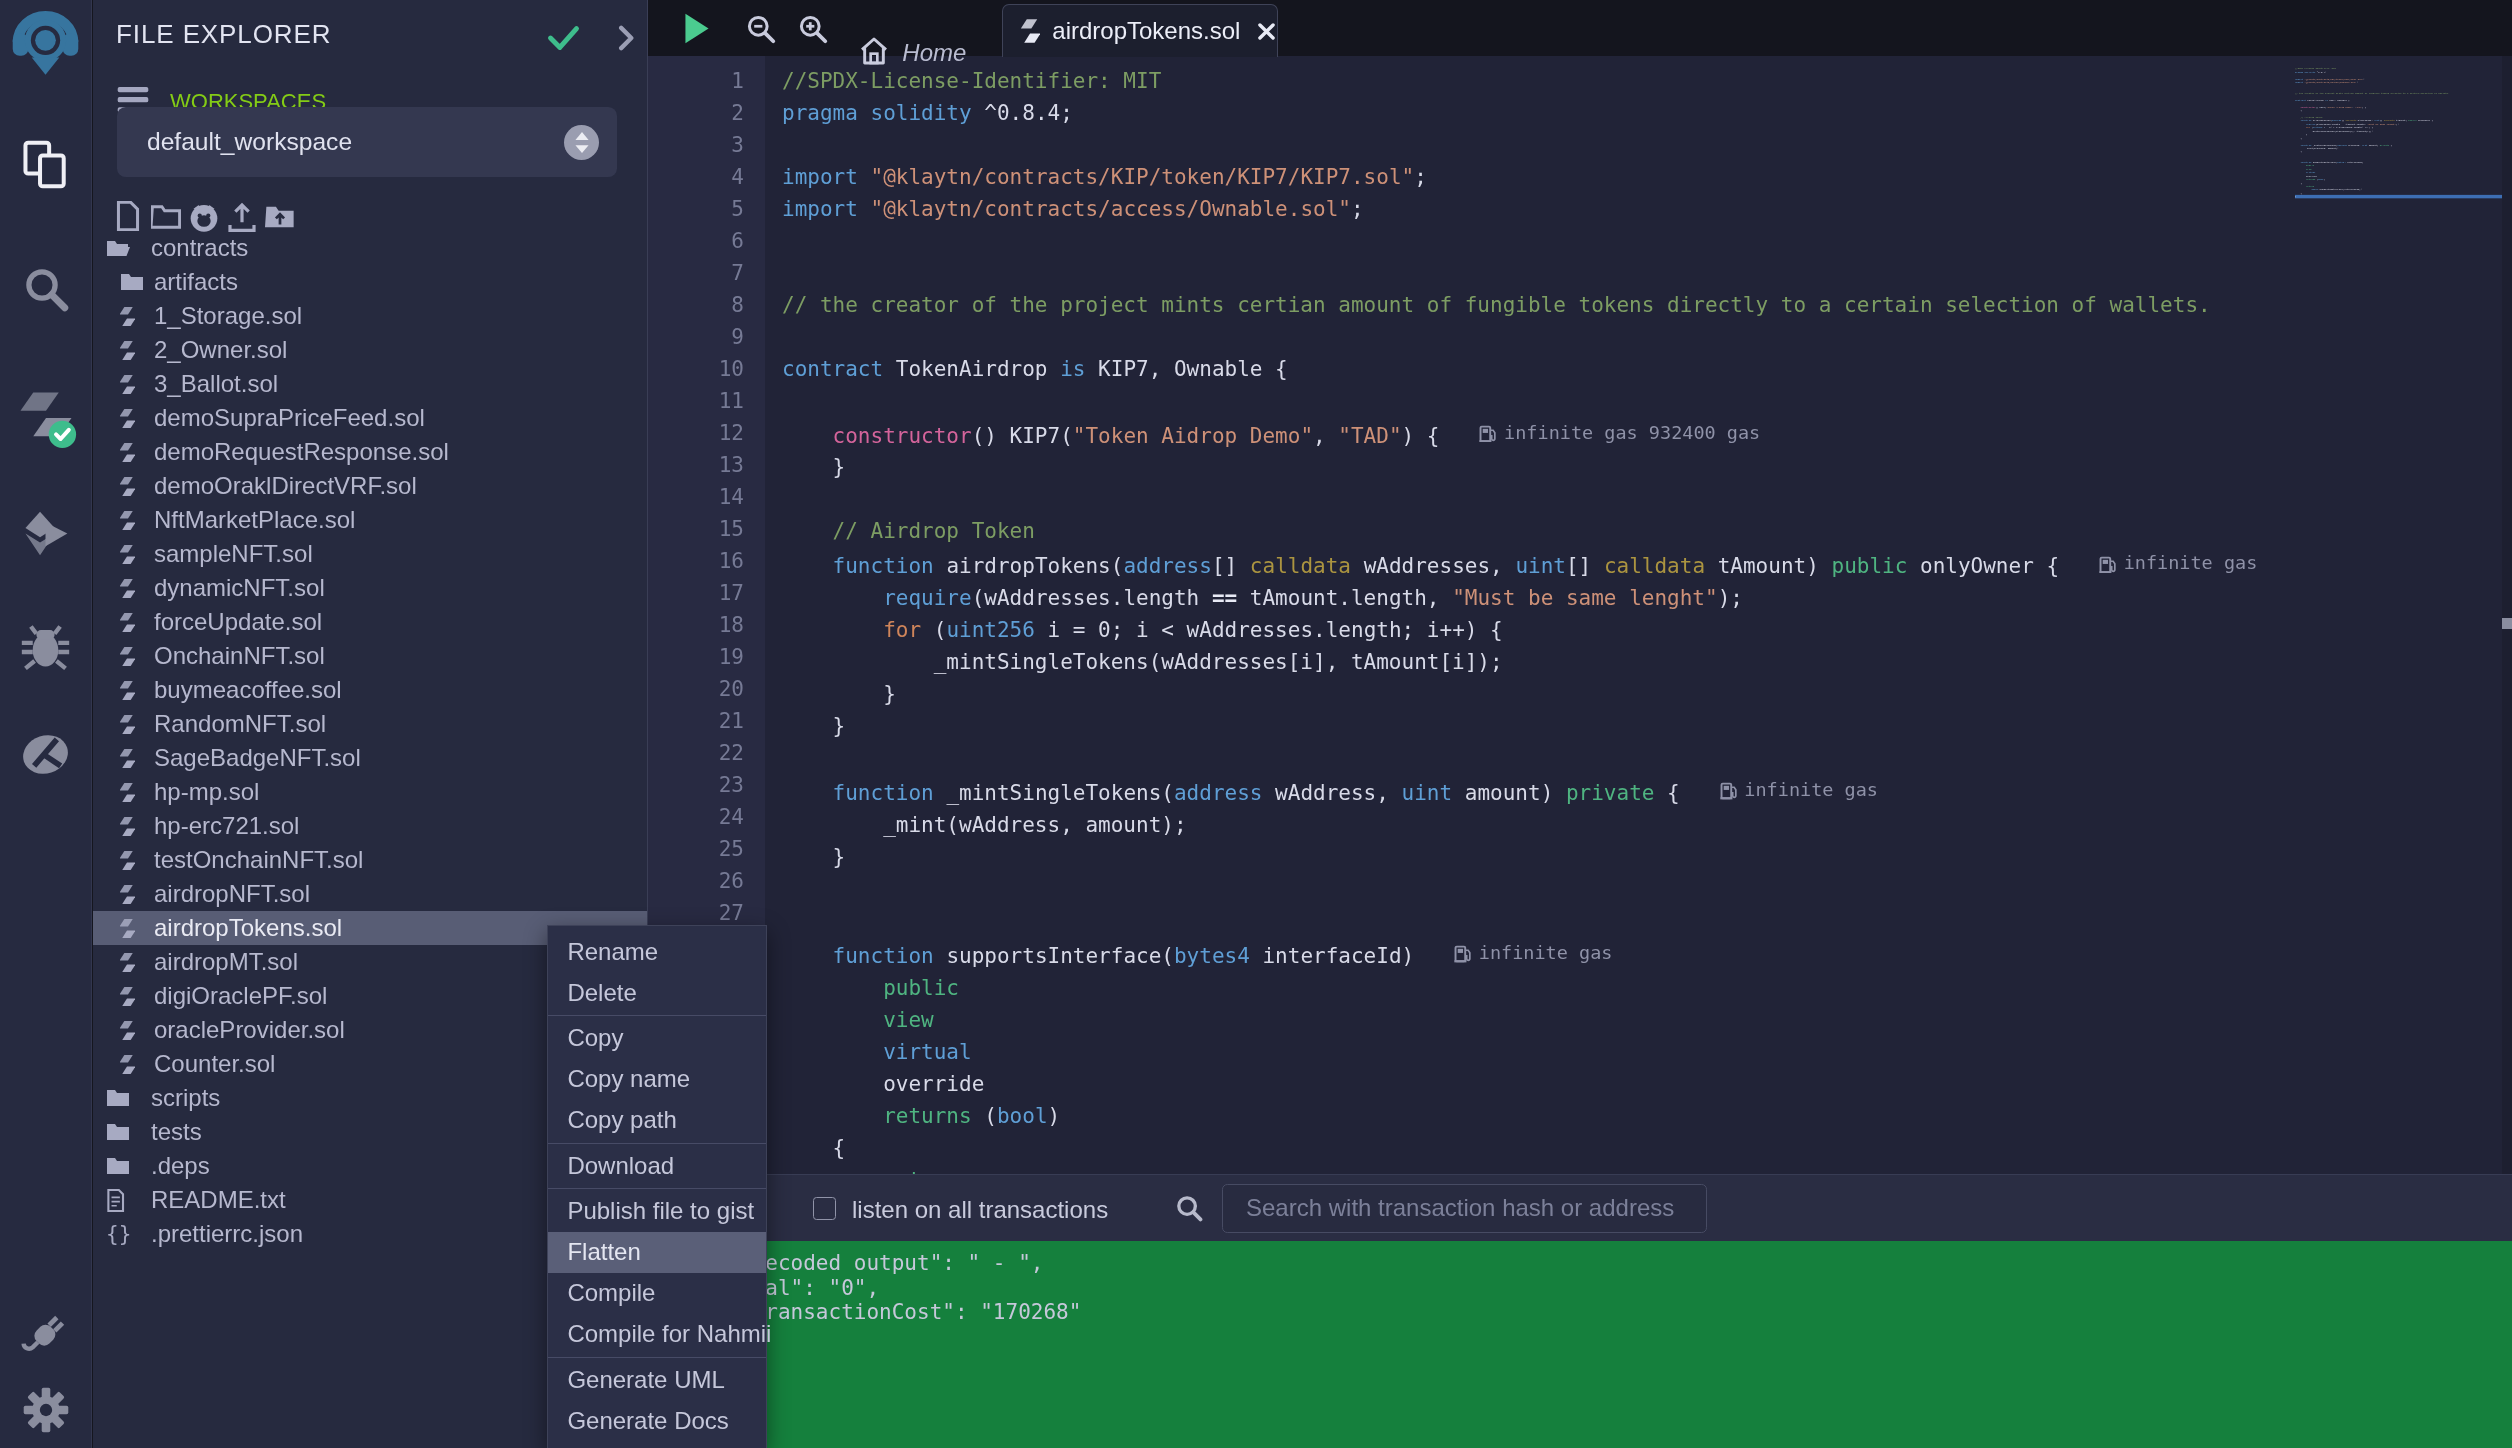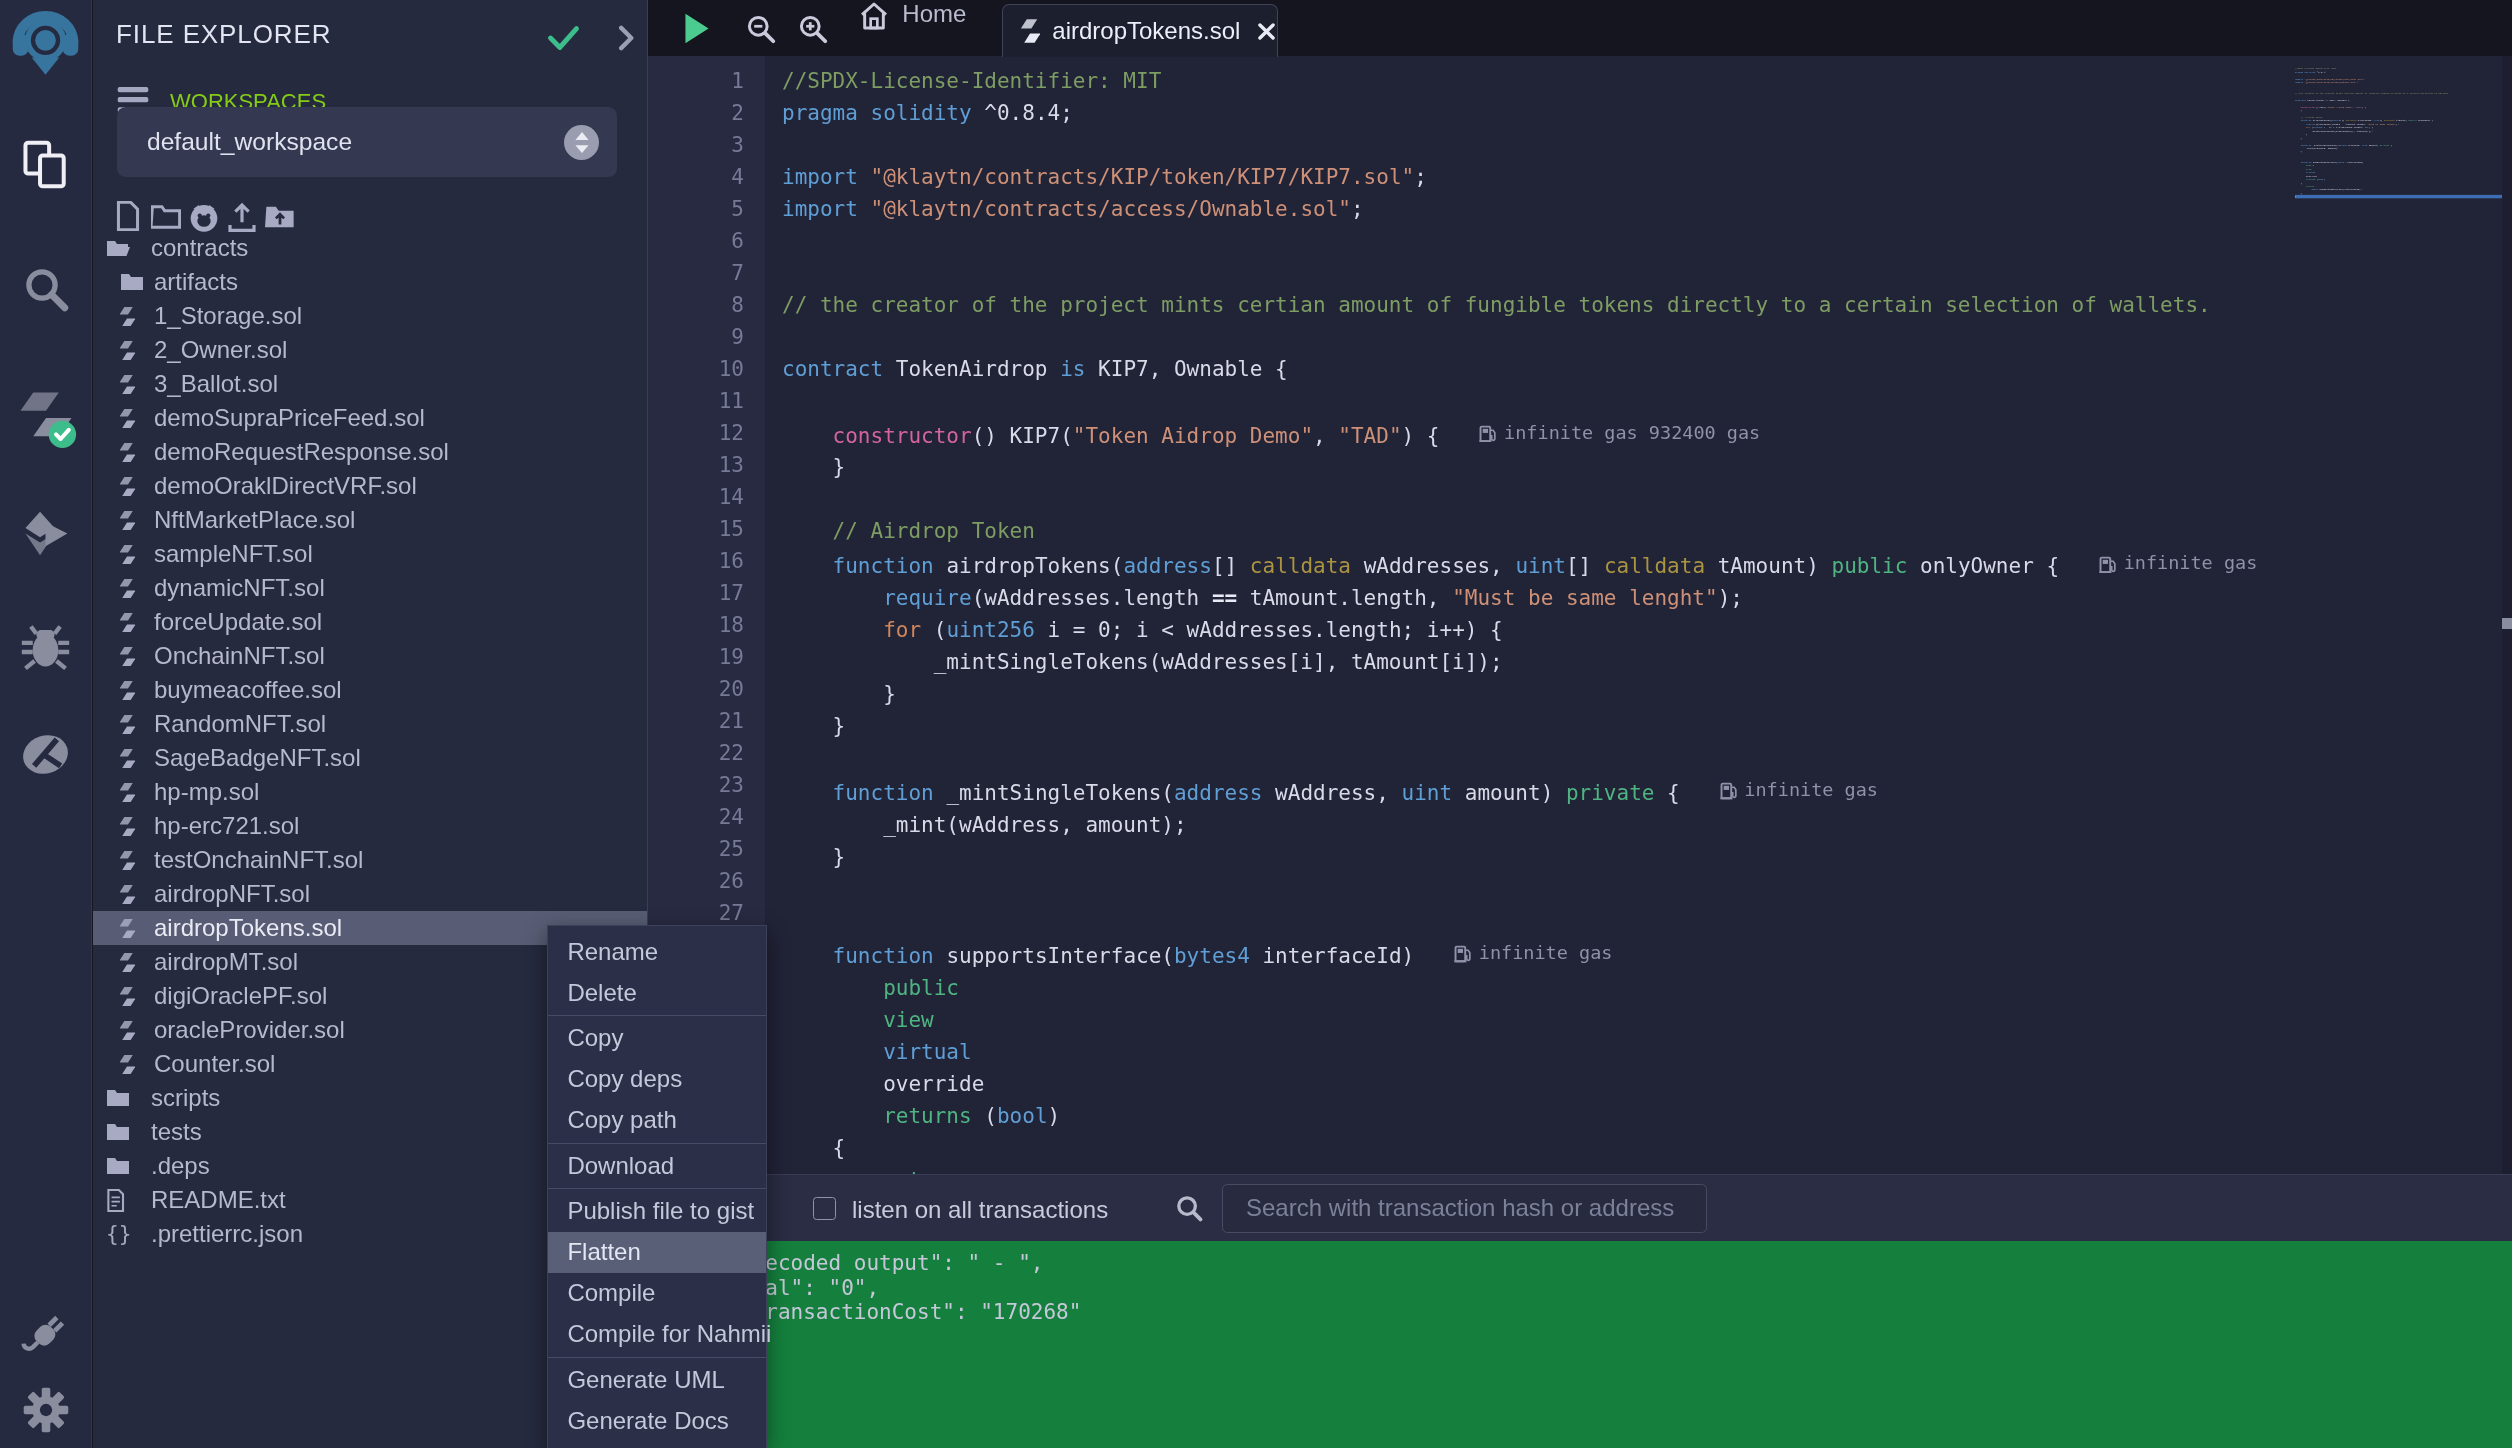--- a/index.html
+++ b/index.html
@@ -39,21 +39,21 @@
                 box-shadow:0 7px 21px rgba(0,0,0,.45);z-index:50;padding-top:5.3px;box-sizing:border-box;}
   .cm-item{height:41px;display:flex;align-items:center;padding-left:19.4px;font-size:24px;color:#C5C7DA;cursor:pointer;white-space:nowrap;}
   .cm-item.hl{background:var(--menu-highlight);color:#E4E6F1;}
   .cm-div{height:0.9px;background:#474B66;margin:1.8px 0;}
 
   
   #tabbar{left:647px;top:0;width:1865px;height:56px;background:#14151E;z-index:5;}
   #btn-run{position:absolute;left:35px;top:12.3px;cursor:pointer;}
   #btn-zoomout{position:absolute;left:99px;top:14px;cursor:pointer;}
   #btn-zoomin{position:absolute;left:151px;top:14px;cursor:pointer;}
-  #tab-home{position:absolute;left:211px;top:0;height:67px;display:flex;align-items:flex-start;gap:12.3px;cursor:pointer;}
+  #tab-home{position:absolute;left:211px;top:0;height:67px;display:flex;align-items:flex-end;gap:12.3px;cursor:pointer;font-style:italic;}
   #tab-home-label{font-size:24px;color:#B9BCD0;}
   #tab-active{position:absolute;left:355px;top:4.4px;width:274px;height:52px;background:#1C1F2E;border:0.9px solid #3F4358;border-bottom:none;border-radius:7px 7px 0 0;display:flex;align-items:center;cursor:pointer;}
   #tab-active-label{font-size:24px;color:#ECEEF8;margin-left:12.3px;white-space:nowrap;}
   #tab-close{margin-left:16px;cursor:pointer;display:flex;}
 
   
   #editor{left:647px;top:56px;width:1865px;height:1118px;background:#212337;overflow:hidden;z-index:1;}
   #gutter{position:absolute;left:0;top:0;width:118px;height:100%;background:#282A42;}
   #gutter-lines{position:absolute;top:8.8px;left:0;width:97px;text-align:right;
     font-family:"DejaVu Sans Mono",monospace;font-size:21px;line-height:32px;color:#767A95;}
@@ -624,21 +624,21 @@
       </div>
     </div>
     <div id="term-output"><div>"decoded output": " - ",</div><div>"val": "0",</div><div>"transactionCost": "170268"</div></div>
   </div>
 
   <div id="context-menu" class="abs">
       <div class="cm-item">Rename</div>
       <div class="cm-item">Delete</div>
       <div class="cm-div"></div>
       <div class="cm-item">Copy</div>
-      <div class="cm-item">Copy deps</div>
+      <div class="cm-item">Copy name</div>
       <div class="cm-item">Copy path</div>
       <div class="cm-div"></div>
       <div class="cm-item">Download</div>
       <div class="cm-div"></div>
       <div class="cm-item">Publish file to gist</div>
       <div class="cm-item hl">Flatten</div>
       <div class="cm-item">Compile</div>
       <div class="cm-item">Compile for Nahmii</div>
       <div class="cm-div"></div>
       <div class="cm-item">Generate UML</div>

